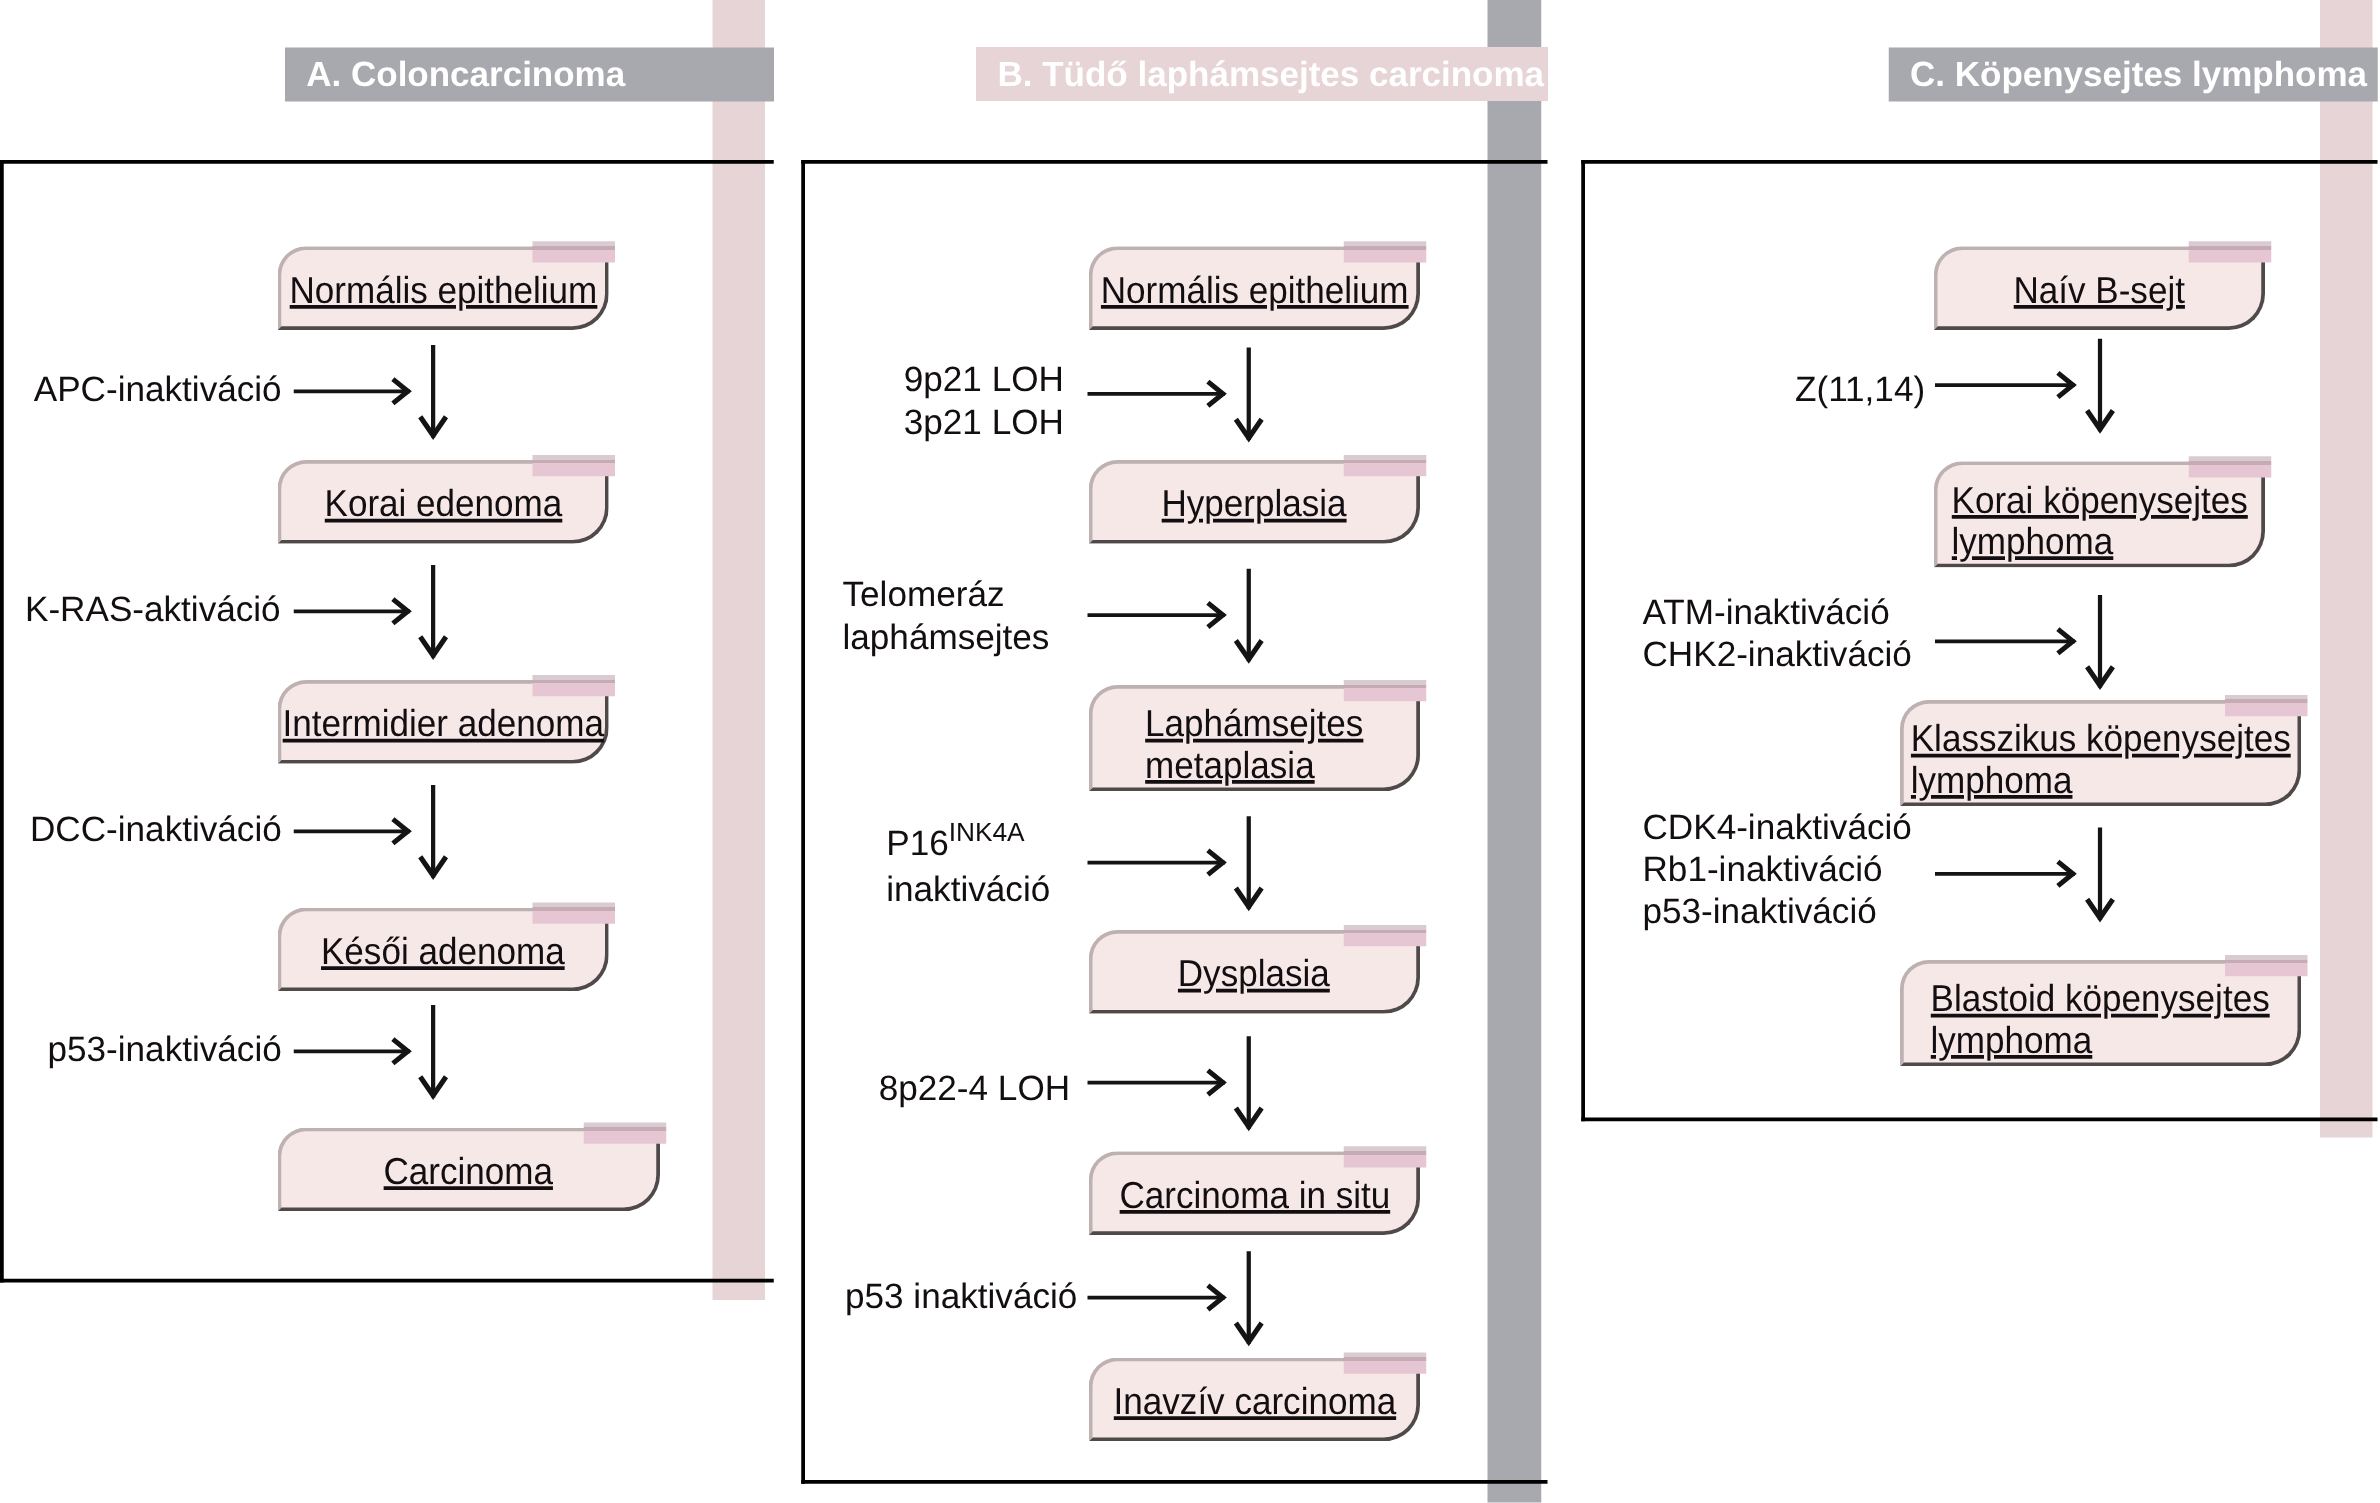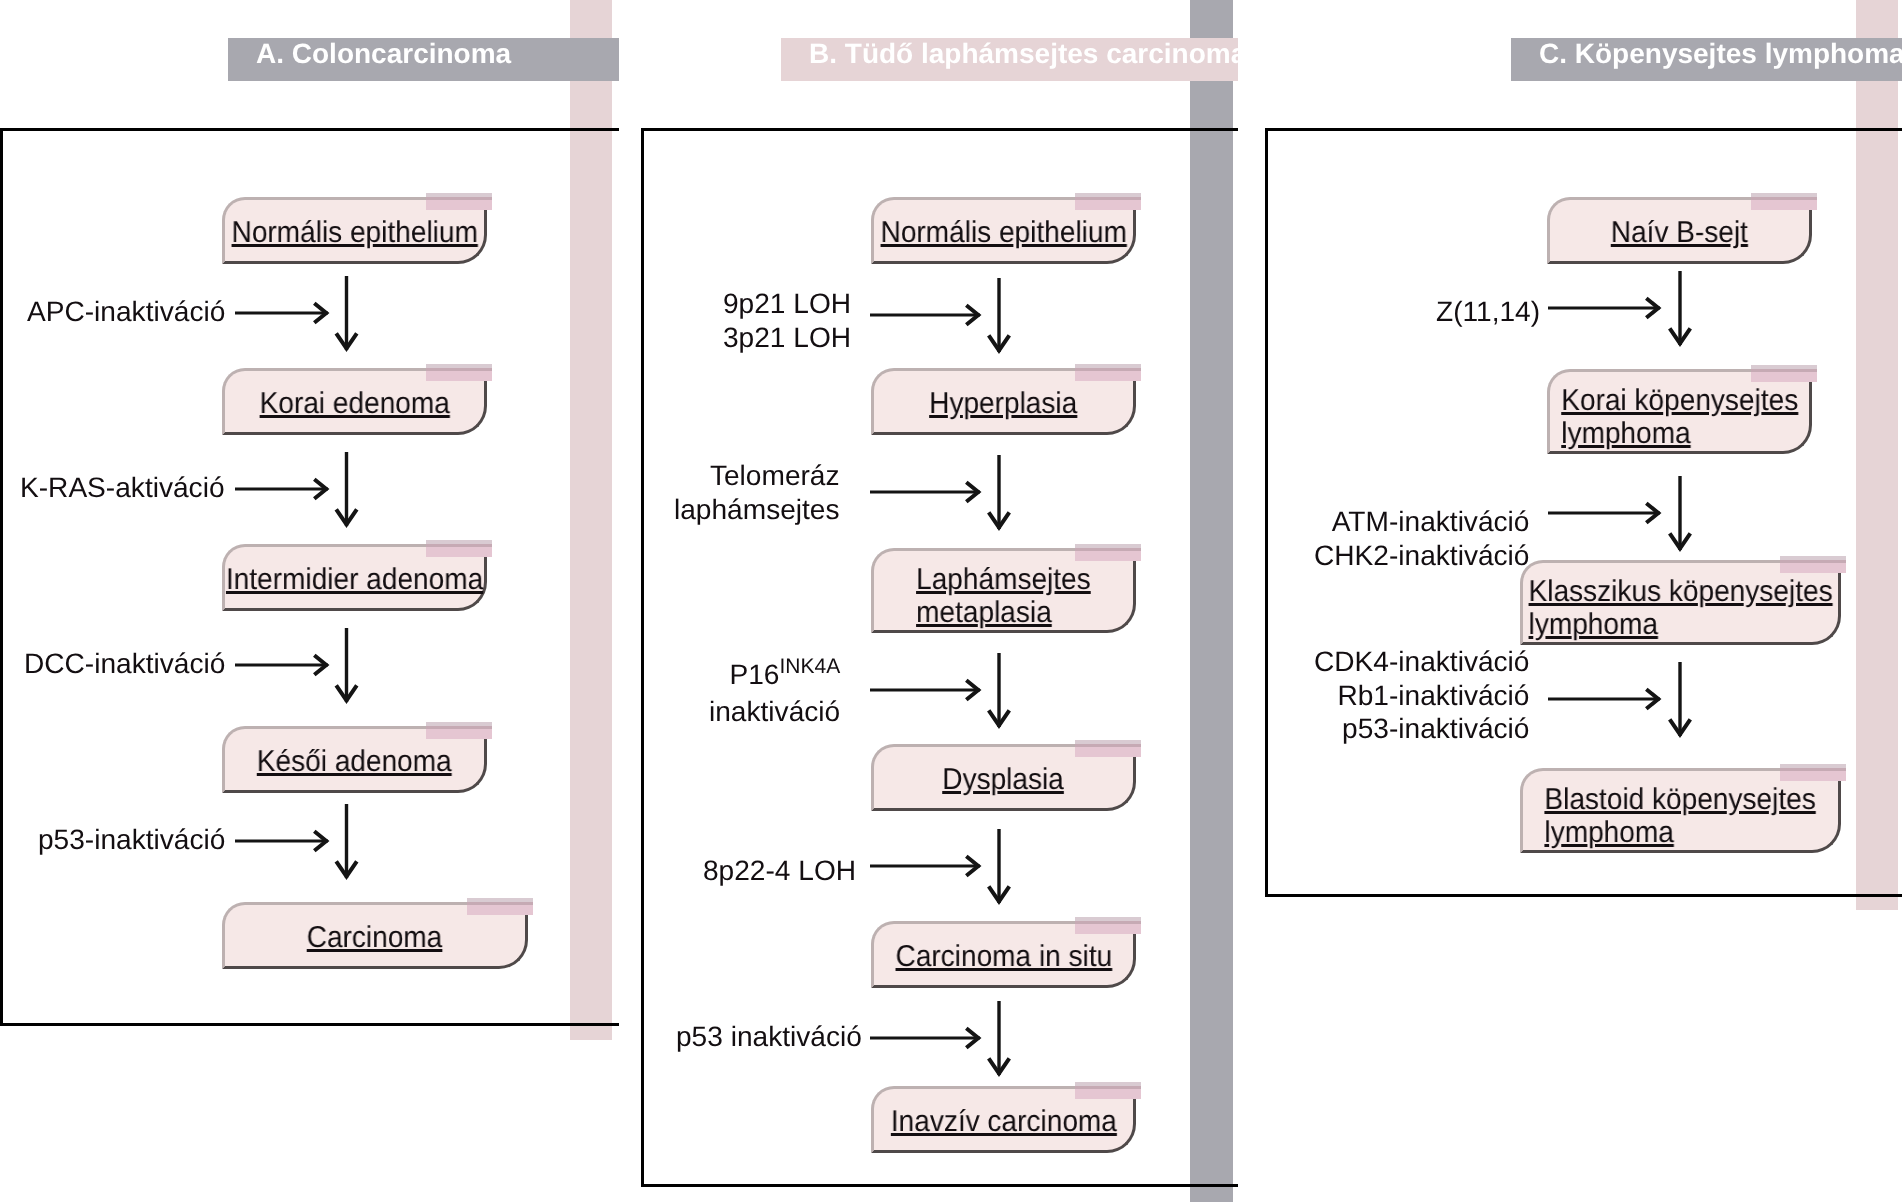--- a/index.html
+++ b/index.html
@@ -2,36 +2,36 @@
 <html><head>
 <meta charset="utf-8">
 <title>Molekularis karcinogenezis</title>
 <style>
   html,body{margin:0;padding:0;background:#fff;}
   body{width:1904px;height:1202px;position:relative;overflow:hidden;
        font-family:"Liberation Sans",sans-serif;color:#130e11;
        text-rendering:geometricPrecision;}
   .band{position:absolute;}
   .frame{position:absolute;box-sizing:border-box;border:3px solid #000;border-right:none;}
-  .hdr{will-change:transform;position:absolute;box-sizing:border-box;display:flex;
-       font-weight:bold;font-size:28px;color:#fff;padding-left:28px;white-space:nowrap;}
+  .hdr{will-change:transform;position:absolute;box-sizing:border-box;display:flex;align-items:center;
+       font-weight:bold;font-size:28px;color:#fff;padding-left:17px;white-space:nowrap;}
   .stepbox{position:absolute;}
   .stepbox .shape{position:absolute;left:0;top:0;width:100%;height:100%;box-sizing:border-box;
         background:#f6e8e7;border-radius:23px 0 29px 0;
         border-top:3px solid #bdb1b1;border-left:3px solid #bdb1b1;
         border-right:3px solid #4f4949;border-bottom:3px solid #4f4949;}
   .stepbox .accent{position:absolute;height:16.5px;z-index:3;
         background:linear-gradient(to bottom,#d9cbd2 0,#d9cbd2 3.6px,#c6aab4 3.6px,#c6aab4 6.6px,#e5c6d2 6.6px,#e5c6d2 100%);}
   .stepbox .txt{position:absolute;left:0;top:0;width:100%;height:100%;
         display:flex;flex-direction:column;justify-content:center;align-items:center;
         font-size:30px;line-height:32.6px;box-sizing:border-box;padding-top:6px;text-decoration:underline;}
   .stepbox .txt.two{padding-top:13px;}
   .stepbox .txt .blk{text-align:left;white-space:nowrap;
         transform:scaleX(0.935);transform-origin:center center;will-change:transform;}
-  .alabel{will-change:transform;position:absolute;font-size:28.1px;line-height:33.5px;text-align:right;white-space:nowrap;}
+  .alabel{will-change:transform;position:absolute;font-size:28.1px;line-height:33.5px;text-align:left;white-space:nowrap;}
   .alabel .l{display:block;}
   .alabel sup{font-size:21px;vertical-align:baseline;position:relative;top:-11px;}
   svg.arrows{position:absolute;left:0;top:0;width:1904px;height:1202px;overflow:visible;}
 </style>
 </head>
 <body>
 
 <div class="band" style="left:570px;top:0px;width:42px;height:1040px;background:#e6d4d6"></div>
 <div class="band" style="left:1190px;top:0px;width:43px;height:1202px;background:#a8a8af"></div>
 <div class="band" style="left:1856px;top:0px;width:42px;height:910px;background:#e6d4d6"></div>
@@ -202,21 +202,21 @@
 <div class="stepbox" style="left:1520px;top:560px;width:321px;height:85px">
     <div class="shape"></div>
     <div class="accent" style="right:-5px;top:-3.8px;width:66px"></div>
     <div class="txt two">
       <div class="blk">
         <div>Klasszikus köpenysejtes</div>
         <div>lymphoma</div>
       </div>
     </div>
   </div>
-<div class="alabel" style="right:375px;top:505px">
+<div class="alabel" style="right:375px;top:473px">
     <span class="l"><span>ATM-inaktiváció</span></span>
     <span class="l"><span>CHK2-inaktiváció</span></span>
   </div>
 <div class="stepbox" style="left:1520px;top:768px;width:321px;height:85px">
     <div class="shape"></div>
     <div class="accent" style="right:-5px;top:-3.8px;width:66px"></div>
     <div class="txt two">
       <div class="blk">
         <div>Blastoid köpenysejtes</div>
         <div>lymphoma</div>

